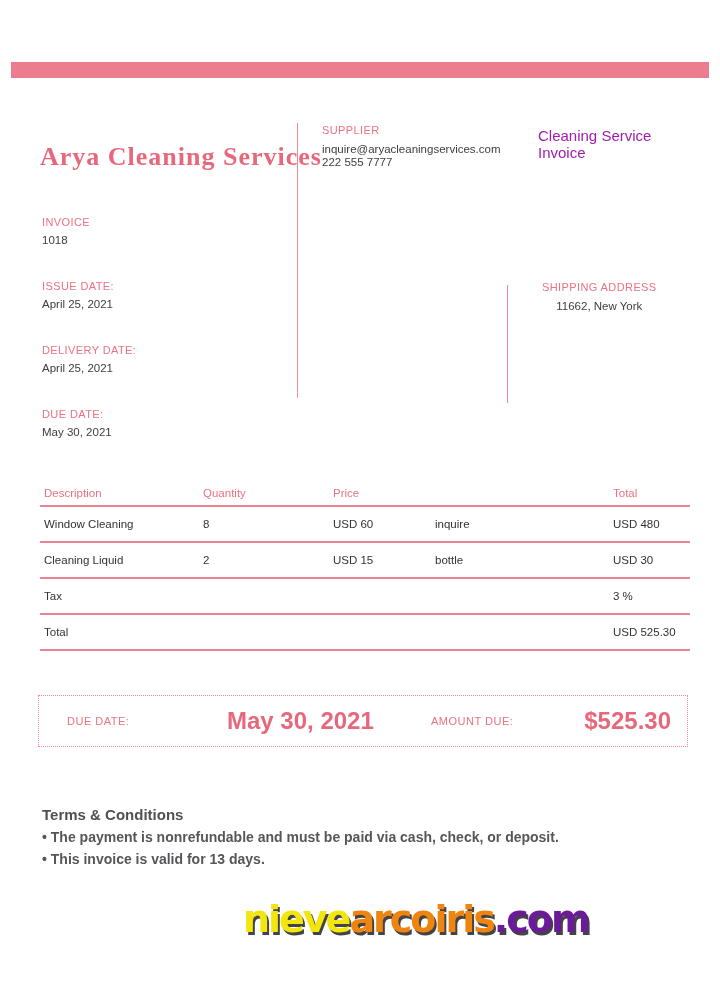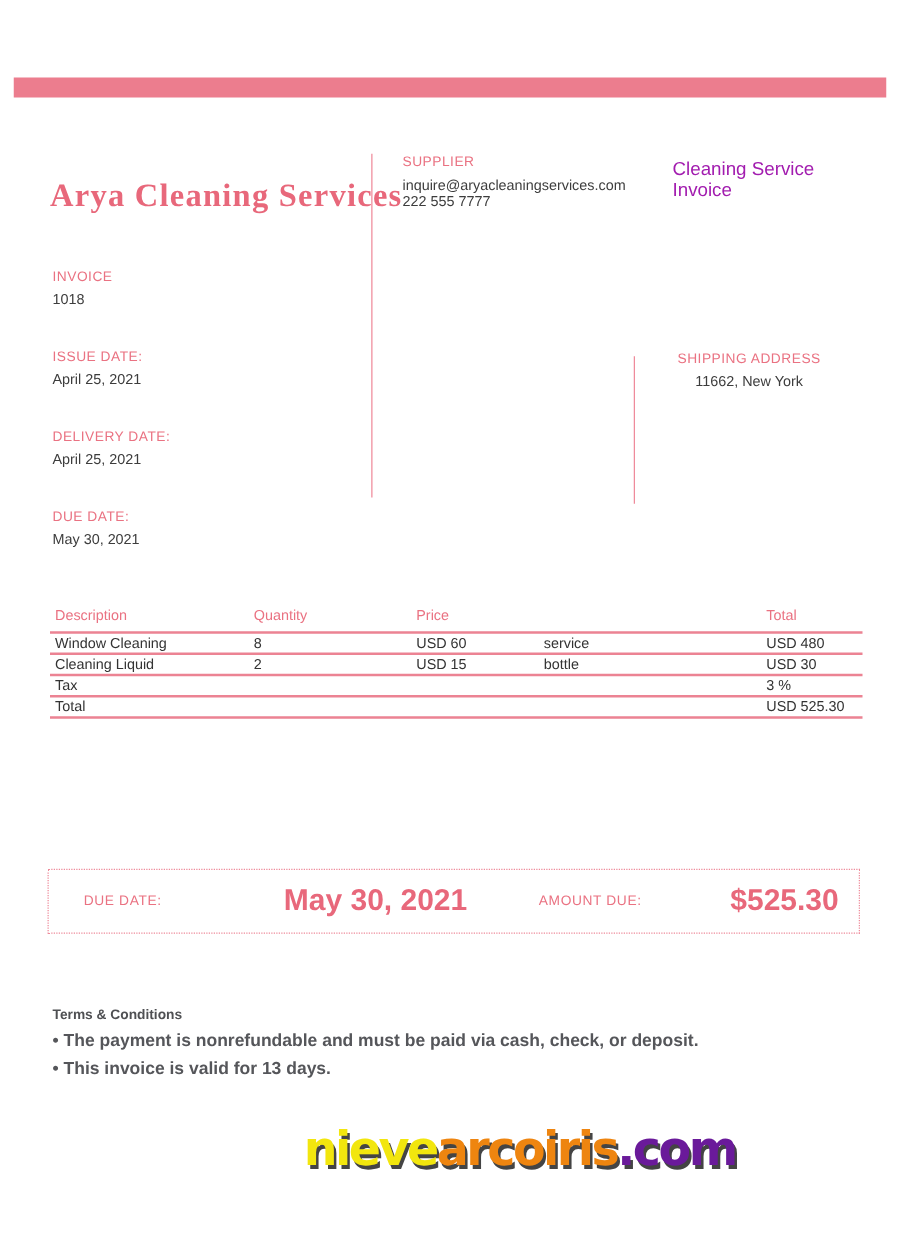--- a/index.html
+++ b/index.html
@@ -46,39 +46,39 @@
 
   
   .client{position:absolute;left:325px;top:281px;}
   .client .value{margin-top:7px;}
   .shipping{position:absolute;left:542px;top:281px;}
   .shipping .value{margin-top:7px;text-align:center;}
 
   
   .items{position:absolute;left:40px;top:481px;width:650px;font-size:11.5px;}
   .trow{display:grid;grid-template-columns:159px 130px 102px 178px 1fr;align-items:center;
-    padding-left:4px;height:17px;border-bottom:2px solid #ec8393;}
+    padding-left:4px;height:36px;border-bottom:2px solid #ec8393;}
   .trow.head{height:26px;color:var(--pink_label);font-size:11.5px;}
   .trow.body{color:#333;}
 
   
   .due-banner{position:absolute;left:38px;top:695px;width:650px;height:52px;
     border:1px dotted #ee8a9a;}
   .due-banner .small{position:absolute;top:50%;transform:translateY(-50%);
     font-size:11px;color:var(--pink_label);letter-spacing:0.5px;}
   .due-banner .big{position:absolute;top:50%;transform:translateY(-50%);
     font-size:24px;font-weight:bold;color:var(--pink_strong);white-space:nowrap;}
   .bn-due-label{left:28px;}
   .bn-due-date{left:188px;}
   .bn-amt-label{left:392px;text-align:right;}
   .bn-amount{right:16px;}
 
   
   .terms{position:absolute;left:42px;top:806px;color:var(--text_gray);}
-  .terms .t-title{font-size:11px;font-weight:bold;color:#4f5053;}
+  .terms .t-title{font-size:15px;font-weight:bold;color:#4f5053;}
   .terms .t-item{font-size:14px;margin-top:6px;color:#55565a;font-weight:bold;}
   .terms .t-item::before{content:"• ";}
 
   
   .watermark{position:absolute;left:243px;top:897px;font-family:"DejaVu Sans", sans-serif;
     font-size:38px;font-weight:bold;letter-spacing:-2px;white-space:nowrap;
     text-shadow:2px 3px 0 rgba(35,35,35,0.85);}
   .wm1{color:var(--wm_yellow);}
   .wm2{color:var(--wm_orange);}
   .wm3{color:var(--wm_purple);}
@@ -138,21 +138,21 @@
       <div>Description</div>
       <div>Quantity</div>
       <div>Price</div>
       <div></div>
       <div>Total</div>
     </div>
     <div class="trow body">
       <div>Window Cleaning</div>
       <div>8</div>
       <div>USD 60</div>
-      <div>service</div>
+      <div>inquire</div>
       <div>USD 480</div>
     </div>
     <div class="trow body">
       <div>Cleaning Liquid</div>
       <div>2</div>
       <div>USD 15</div>
       <div>bottle</div>
       <div>USD 30</div>
     </div>
     <div class="trow body">

